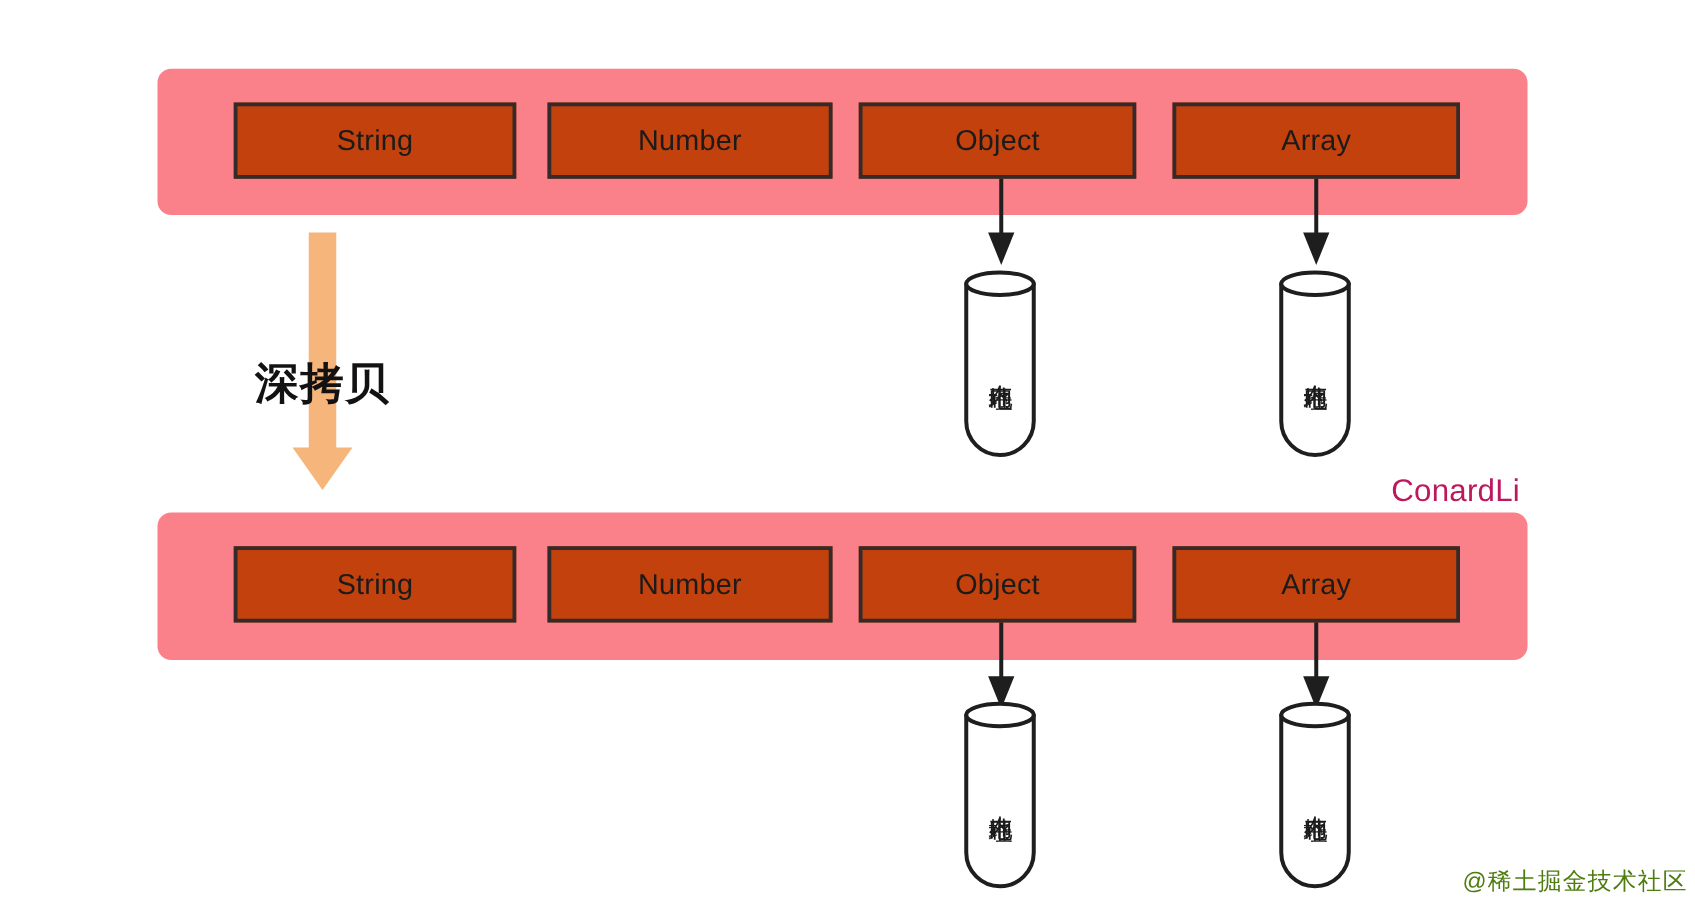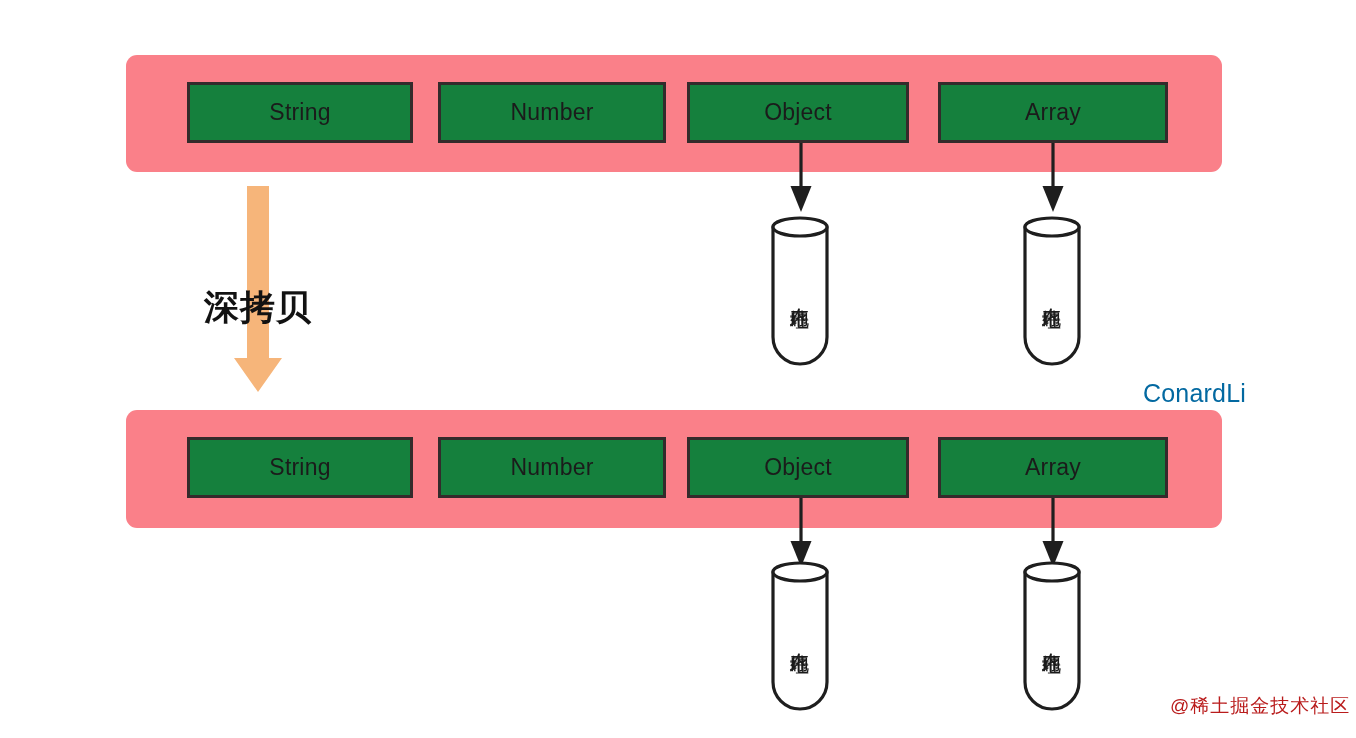--- a/index.html
+++ b/index.html
@@ -29,21 +29,21 @@
     background: #FA8089;
     border-radius: 11px;
     box-sizing: border-box;
   }
   #source-bar  { left: 126px; top: 55px;  width: 1096px; height: 117px; }
   #copy-bar    { left: 126px; top: 410px; width: 1096px; height: 118px; }
 
   
   .type-box {
     position: absolute;
-    background: #15803d;
+    background: #c2410c;
     border: 3px solid #332B2B;
     box-sizing: border-box;
     display: flex;
     align-items: center;
     justify-content: center;
     color: #1b1b1b;
     font-size: 23px;
     font-weight: 400;
     letter-spacing: 0.2px;
     line-height: 1;
@@ -124,35 +124,35 @@
     letter-spacing: 1px;
     line-height: 1;
     z-index: 4;
     white-space: nowrap;
     margin-top: 28px;
   }
 
   
   #author-signature {
     position: absolute;
-    left: 1143px;
+    left: 1113px;
     top: 381px;
     font-size: 25px;
-    color: #0369a1;
+    color: #be185d;
     line-height: 1;
     letter-spacing: 0.2px;
     white-space: nowrap;
     z-index: 4;
   }
   #site-watermark {
     position: absolute;
     left: 1170px;
     top: 696px;
     font-size: 19px;
-    color: #b91c1c;
+    color: #4d7c0f;
     line-height: 1;
     letter-spacing: 1px;
     white-space: nowrap;
     z-index: 4;
   }
 </style>
 </head>
 <body>
 
 <div id="diagram-canvas">

